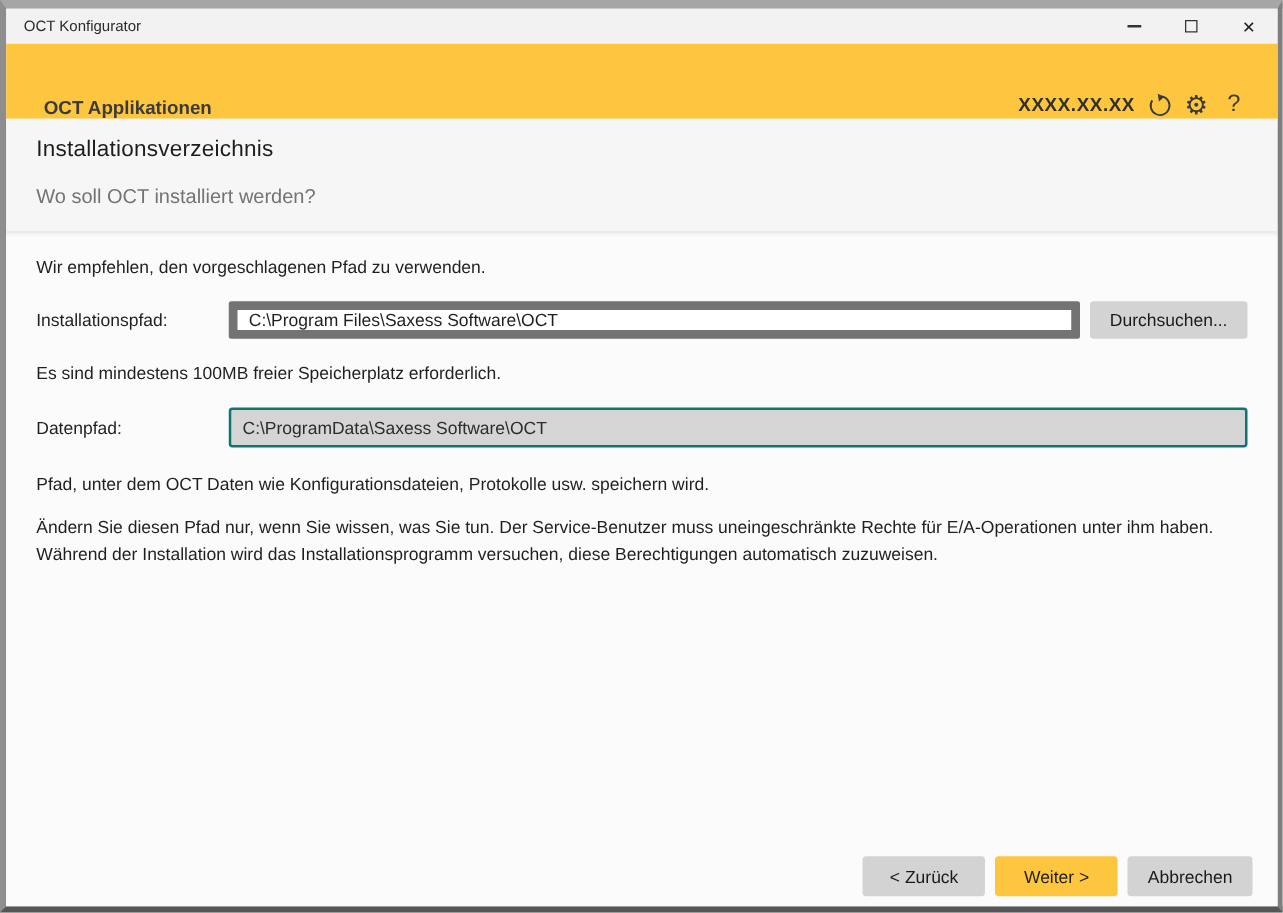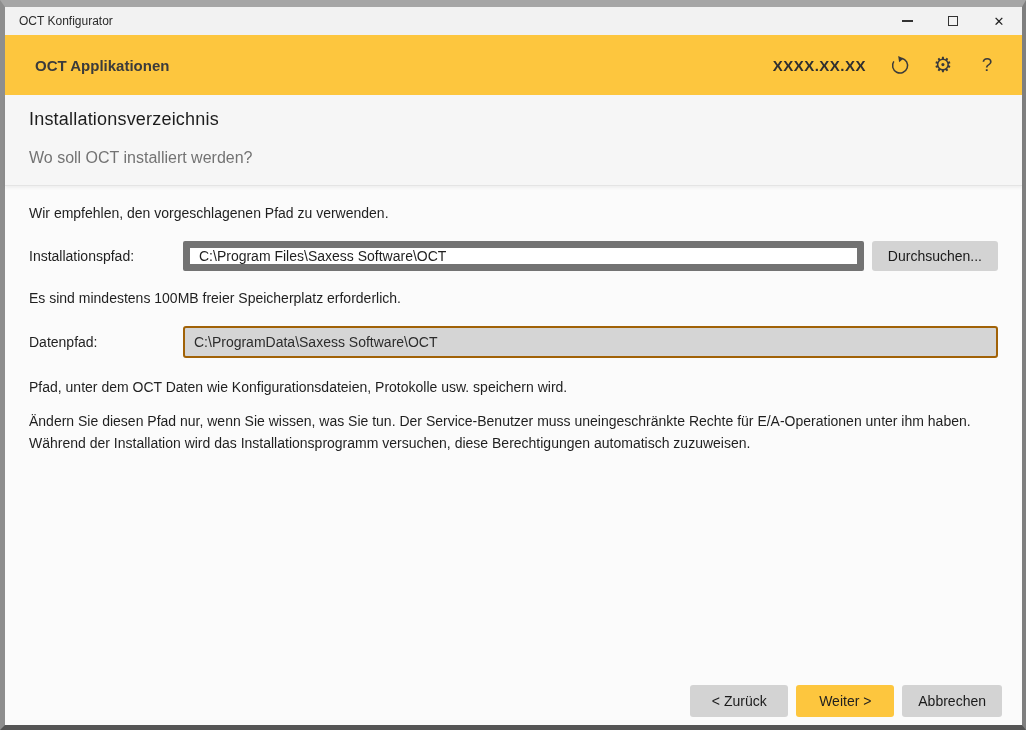--- a/index.html
+++ b/index.html
@@ -42,26 +42,26 @@
     cursor: default; color: #333;
   }
   .glyph-min { width: 11px; height: 1.5px; background: #333; display: inline-block; }
   .glyph-max { width: 10px; height: 10px; border: 1.5px solid #333; display: inline-block; }
   .glyph-close { font-size: 13px; color: #222; line-height: 1; }
   
   .appheader {
     height: 60px;
     background: #fdc63e;
     display: flex;
-    align-items: center;
+    align-items: flex-end;
     padding: 0 24px 0 30px;
     flex: 0 0 auto;
   }
   .app-title { font-size: 15px; font-weight: bold; color: #3b3b3b; flex: 1; }
-  .appheader-right { display: flex; align-items: center; gap: 22px; }
+  .appheader-right { display: flex; align-items: center; gap: 8px; }
   .version { font-size: 15px; font-weight: bold; color: #2f2f2f; letter-spacing: 0.5px; }
   .hicon { display: inline-flex; align-items: center; justify-content: center; width: 22px; height: 22px; color: #3a3a3a; }
   .hicon svg { display: block; }
   .gear-glyph { font-size: 21px; line-height: 1; color: #3a3a3a; font-family: "DejaVu Sans", sans-serif; }
   .help-glyph { font-size: 19px; color: #3a3a3a; font-weight: 400; }
   
   .pagehead {
     height: 91px;
     background: #f6f6f6;
     padding: 14px 24px 0 24px;
@@ -92,21 +92,21 @@
     border-radius: 2px;
     background: #ffffff;
     font-size: 14px;
     color: #1f1f1f;
     padding: 0 9px;
     font-family: "Liberation Sans", "DejaVu Sans", sans-serif;
     outline: none;
   }
   .field-row input.data-input {
     background: #d5d5d5;
-    border: 2px solid #a16207;
+    border: 2px solid #0f766e;
     border-radius: 3px;
     height: 32px;
     color: #2c2c2c;
   }
   .btn {
     height: 32px;
     background: #d3d3d3;
     border: none;
     border-radius: 3px;
     font-size: 14px;

